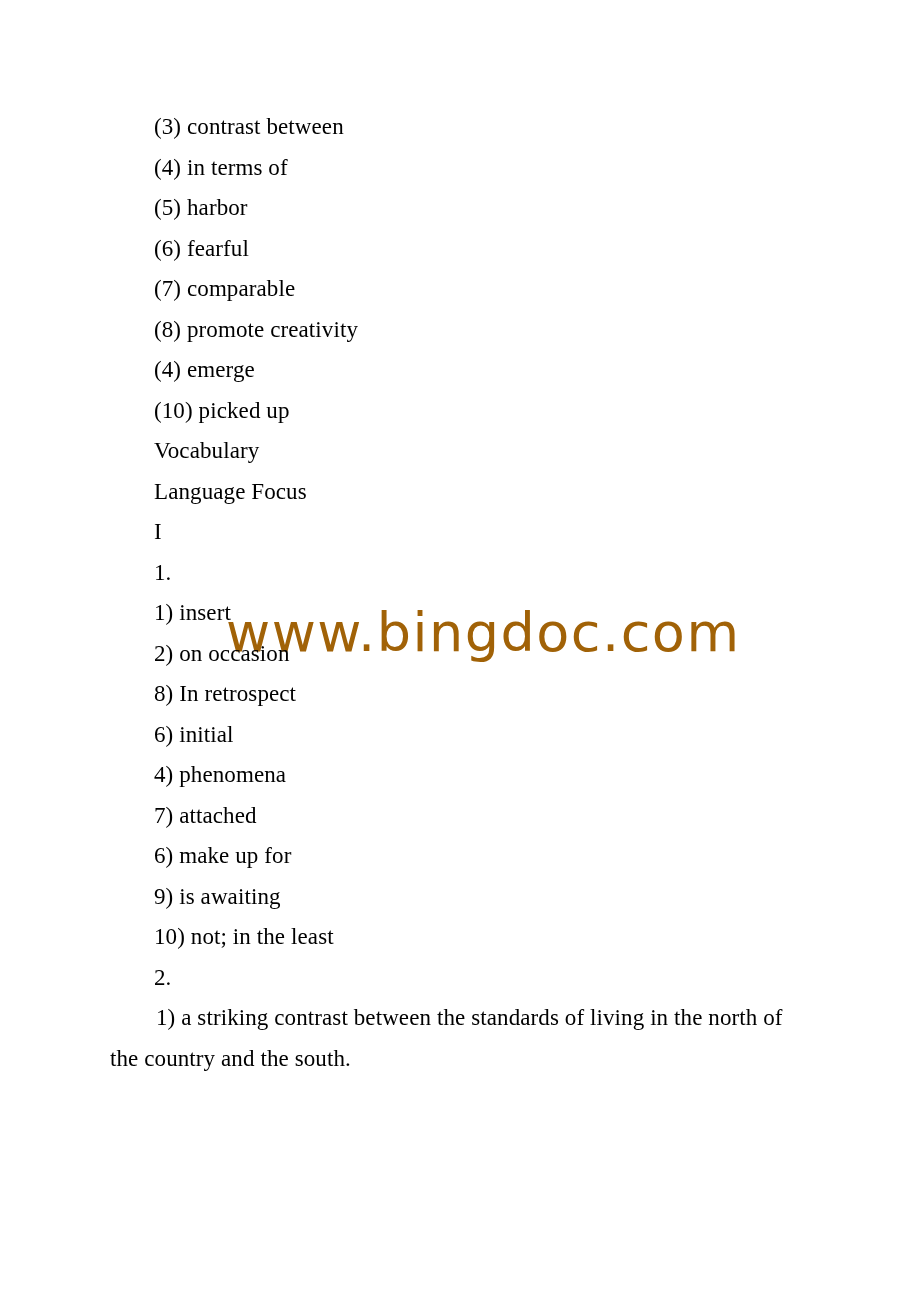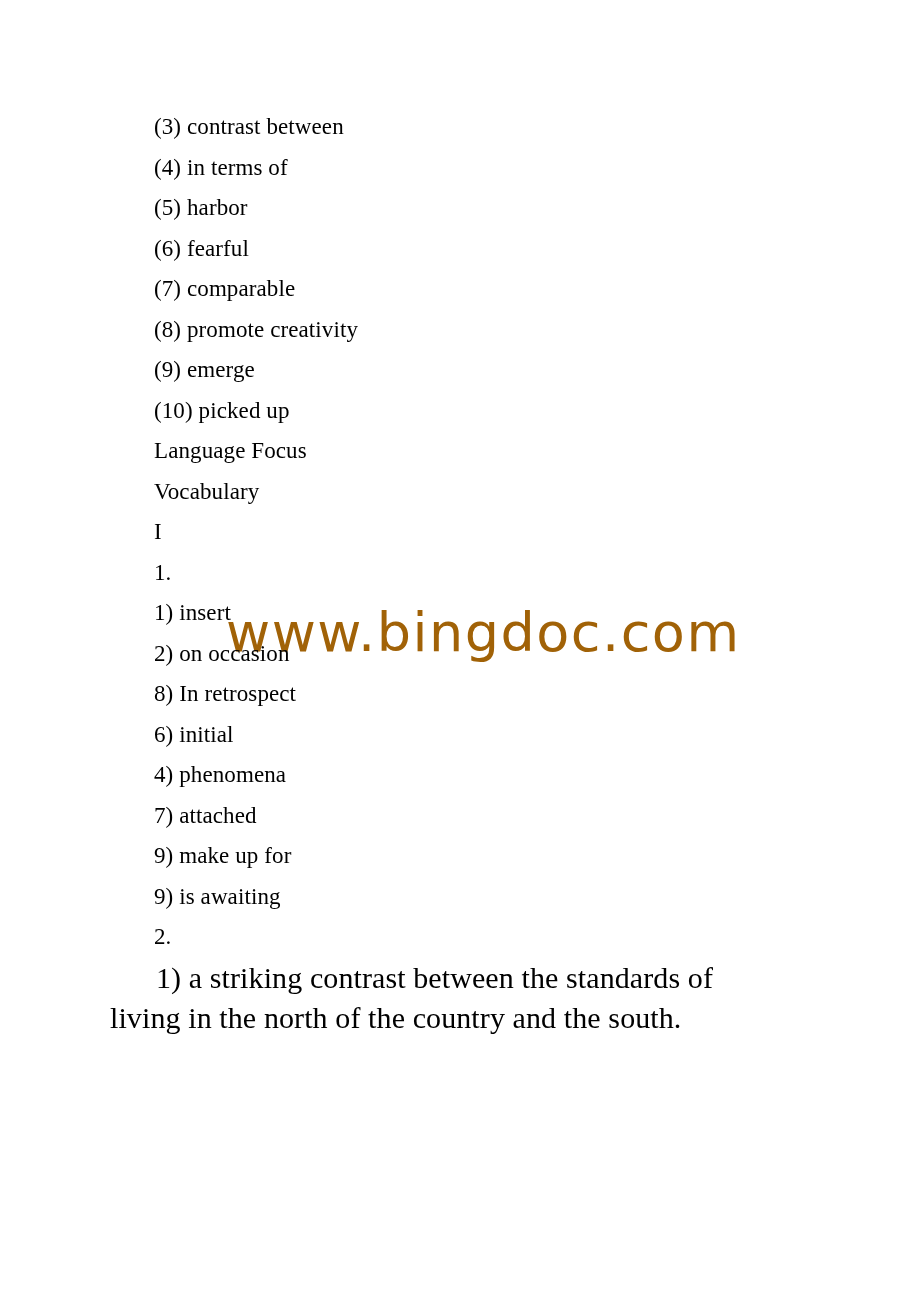--- a/index.html
+++ b/index.html
@@ -53,21 +53,21 @@
     letter-spacing: 0.1px;
   }
   .spacer-top {
     height: 107px;
   }
   .para-block {
     margin: 0;
     padding: 0;
     margin-left: 110px;
     width: 676px;
-    font-size: 30px;
+    font-size: 23px;
     line-height: 40.5px;
     text-indent: 46px;
     letter-spacing: 0.1px;
     text-align: left;
   }
 </style>
 </head>
 <body>
 
 <div class="page">
@@ -77,32 +77,33 @@
   <div class="content">
 
     <div class="spacer-top"></div>
 
     <div class="body-line">(3) contrast between</div>
     <div class="body-line">(4) in terms of</div>
     <div class="body-line">(5) harbor</div>
     <div class="body-line">(6) fearful</div>
     <div class="body-line">(7) comparable</div>
     <div class="body-line">(8) promote creativity</div>
-    <div class="body-line">(9) emerge</div>
+    <div class="body-line">(4) emerge</div>
     <div class="body-line">(10) picked up</div>
+    <div class="body-line">Vocabulary</div>
     <div class="body-line">Language Focus</div>
-    <div class="body-line">Vocabulary</div>
     <div class="body-line">I</div>
     <div class="body-line">1.</div>
     <div class="body-line">1) insert</div>
     <div class="body-line">2) on occasion</div>
     <div class="body-line">8) In retrospect</div>
     <div class="body-line">6) initial</div>
     <div class="body-line">4) phenomena</div>
     <div class="body-line">7) attached</div>
-    <div class="body-line">9) make up for</div>
+    <div class="body-line">6) make up for</div>
     <div class="body-line">9) is awaiting</div>
+    <div class="body-line">10) not; in the least</div>
     <div class="body-line">2.</div>
 
     <div class="para-block">1) a striking contrast between the standards of living in the north of the country and the south.</div>
 
   </div>
 </div>
 
 </body></html>

